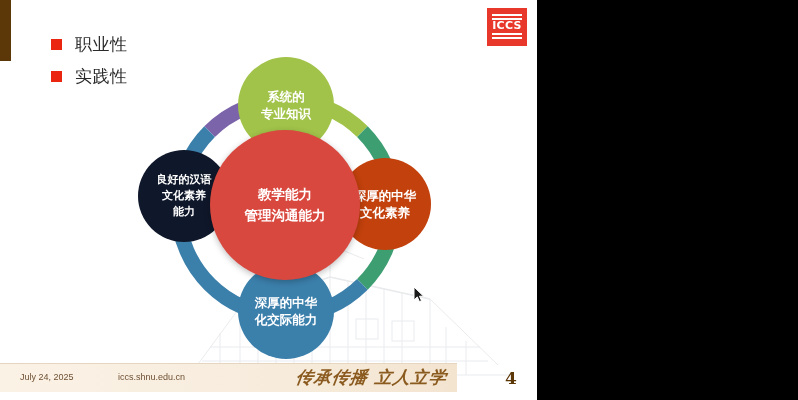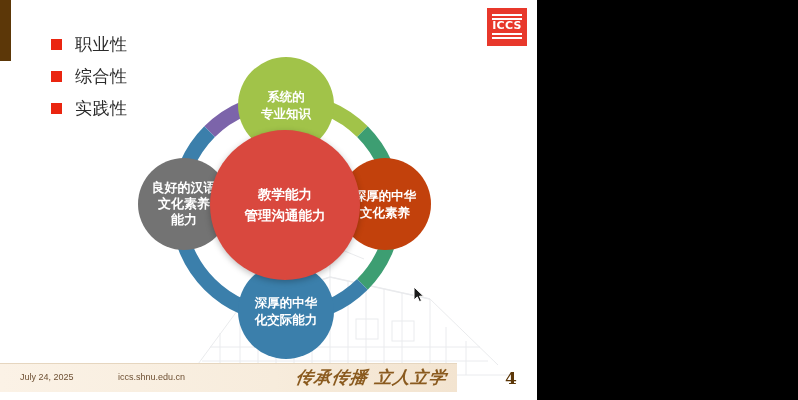--- a/index.html
+++ b/index.html
@@ -38,21 +38,21 @@
 
   .node{position:absolute;border-radius:50%;display:flex;flex-direction:column;
         align-items:center;justify-content:center;color:#fff;text-align:right;
         font-family:"DejaVu Sans","Liberation Sans",sans-serif;font-weight:bold;}
   .node span{display:block;white-space:nowrap;}
 
   .n-top   {left:108px;top:2px;   width:96px;height:96px; background:#9dc martin;}
   .n-top   {background:#a1c349;font-size:12.5px;line-height:17px;}
   .n-right {left:209px;top:103px; width:92px;height:92px; background:#c2410c;font-size:12.5px;line-height:17px;}
   .n-bottom{left:108px;top:208px; width:96px;height:96px; background:#3b7fab;font-size:12.5px;line-height:17px;}
-  .n-left  {left:8px;  top:103px; width:92px;height:92px; background:#737373;font-size:13px;line-height:16px;}
+  .n-left  {left:8px;  top:95px; width:92px;height:92px; background:#0f172a;font-size:11px;line-height:16px;}
   .n-center{left:80px; top:75px;  width:150px;height:150px;background:#d9483e;font-size:13.5px;line-height:21px;
             box-shadow:0 2px 6px rgba(0,0,0,.25);}
 
   
   .cursor{position:absolute;left:283px;top:231px;width:12px;height:18px;}
 
   
   #footer{position:absolute;left:0;bottom:8px;width:457px;height:28px;
           background:linear-gradient(to right,#fbf2e6 0%,#f7ecdc 60%,#f3e4d0 100%);
           border-top:1px solid #e6d6bf;}
@@ -93,24 +93,20 @@
         <path d="M150 30 L150 62"></path>
       </g>
     </svg>
 
     <div class="brown-bar"></div>
 
     <div class="bullets">
       <div class="bullet-row">
         <div class="bullet-sq"></div>
         <div class="bullet-tx">职业性</div>
-      </div>
-      <div class="bullet-row">
-        <div class="bullet-sq"></div>
-        <div class="bullet-tx">综合性</div>
       </div>
       <div class="bullet-row">
         <div class="bullet-sq"></div>
         <div class="bullet-tx">实践性</div>
       </div>
     </div>
 
     <div class="logo">
       <div class="logo-inner">
         <div class="logo-line" style="top:2px"></div>

